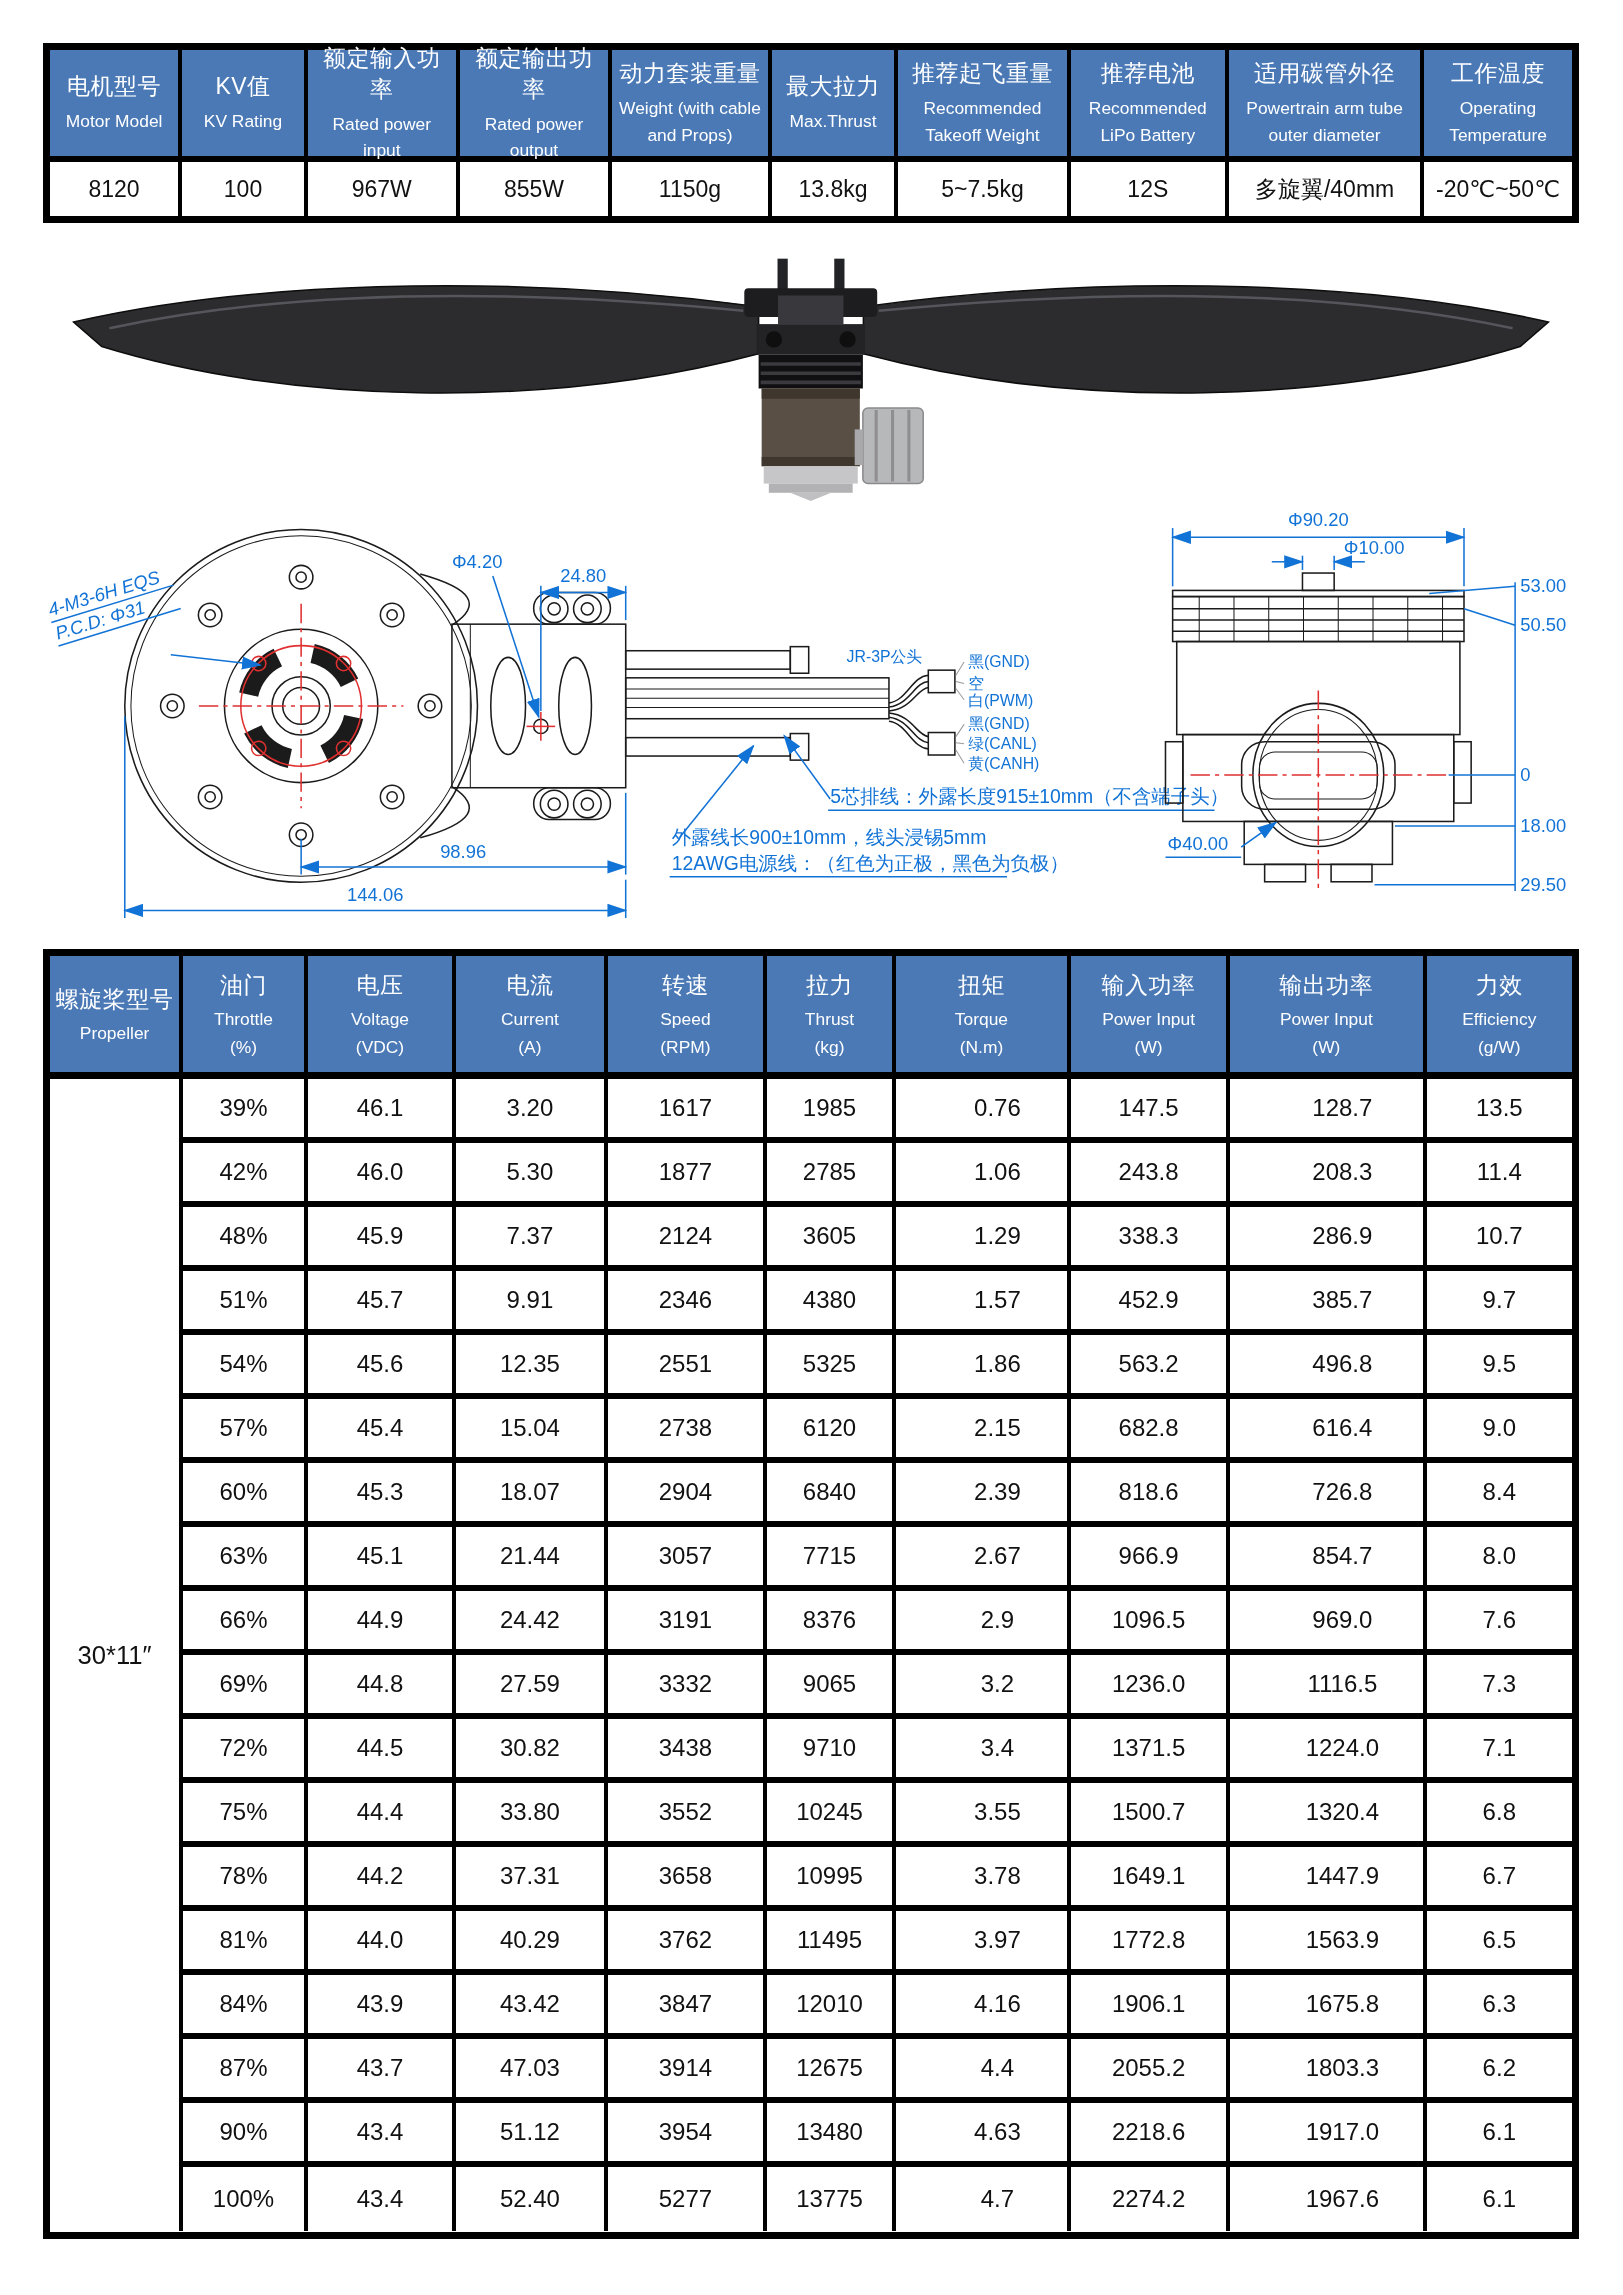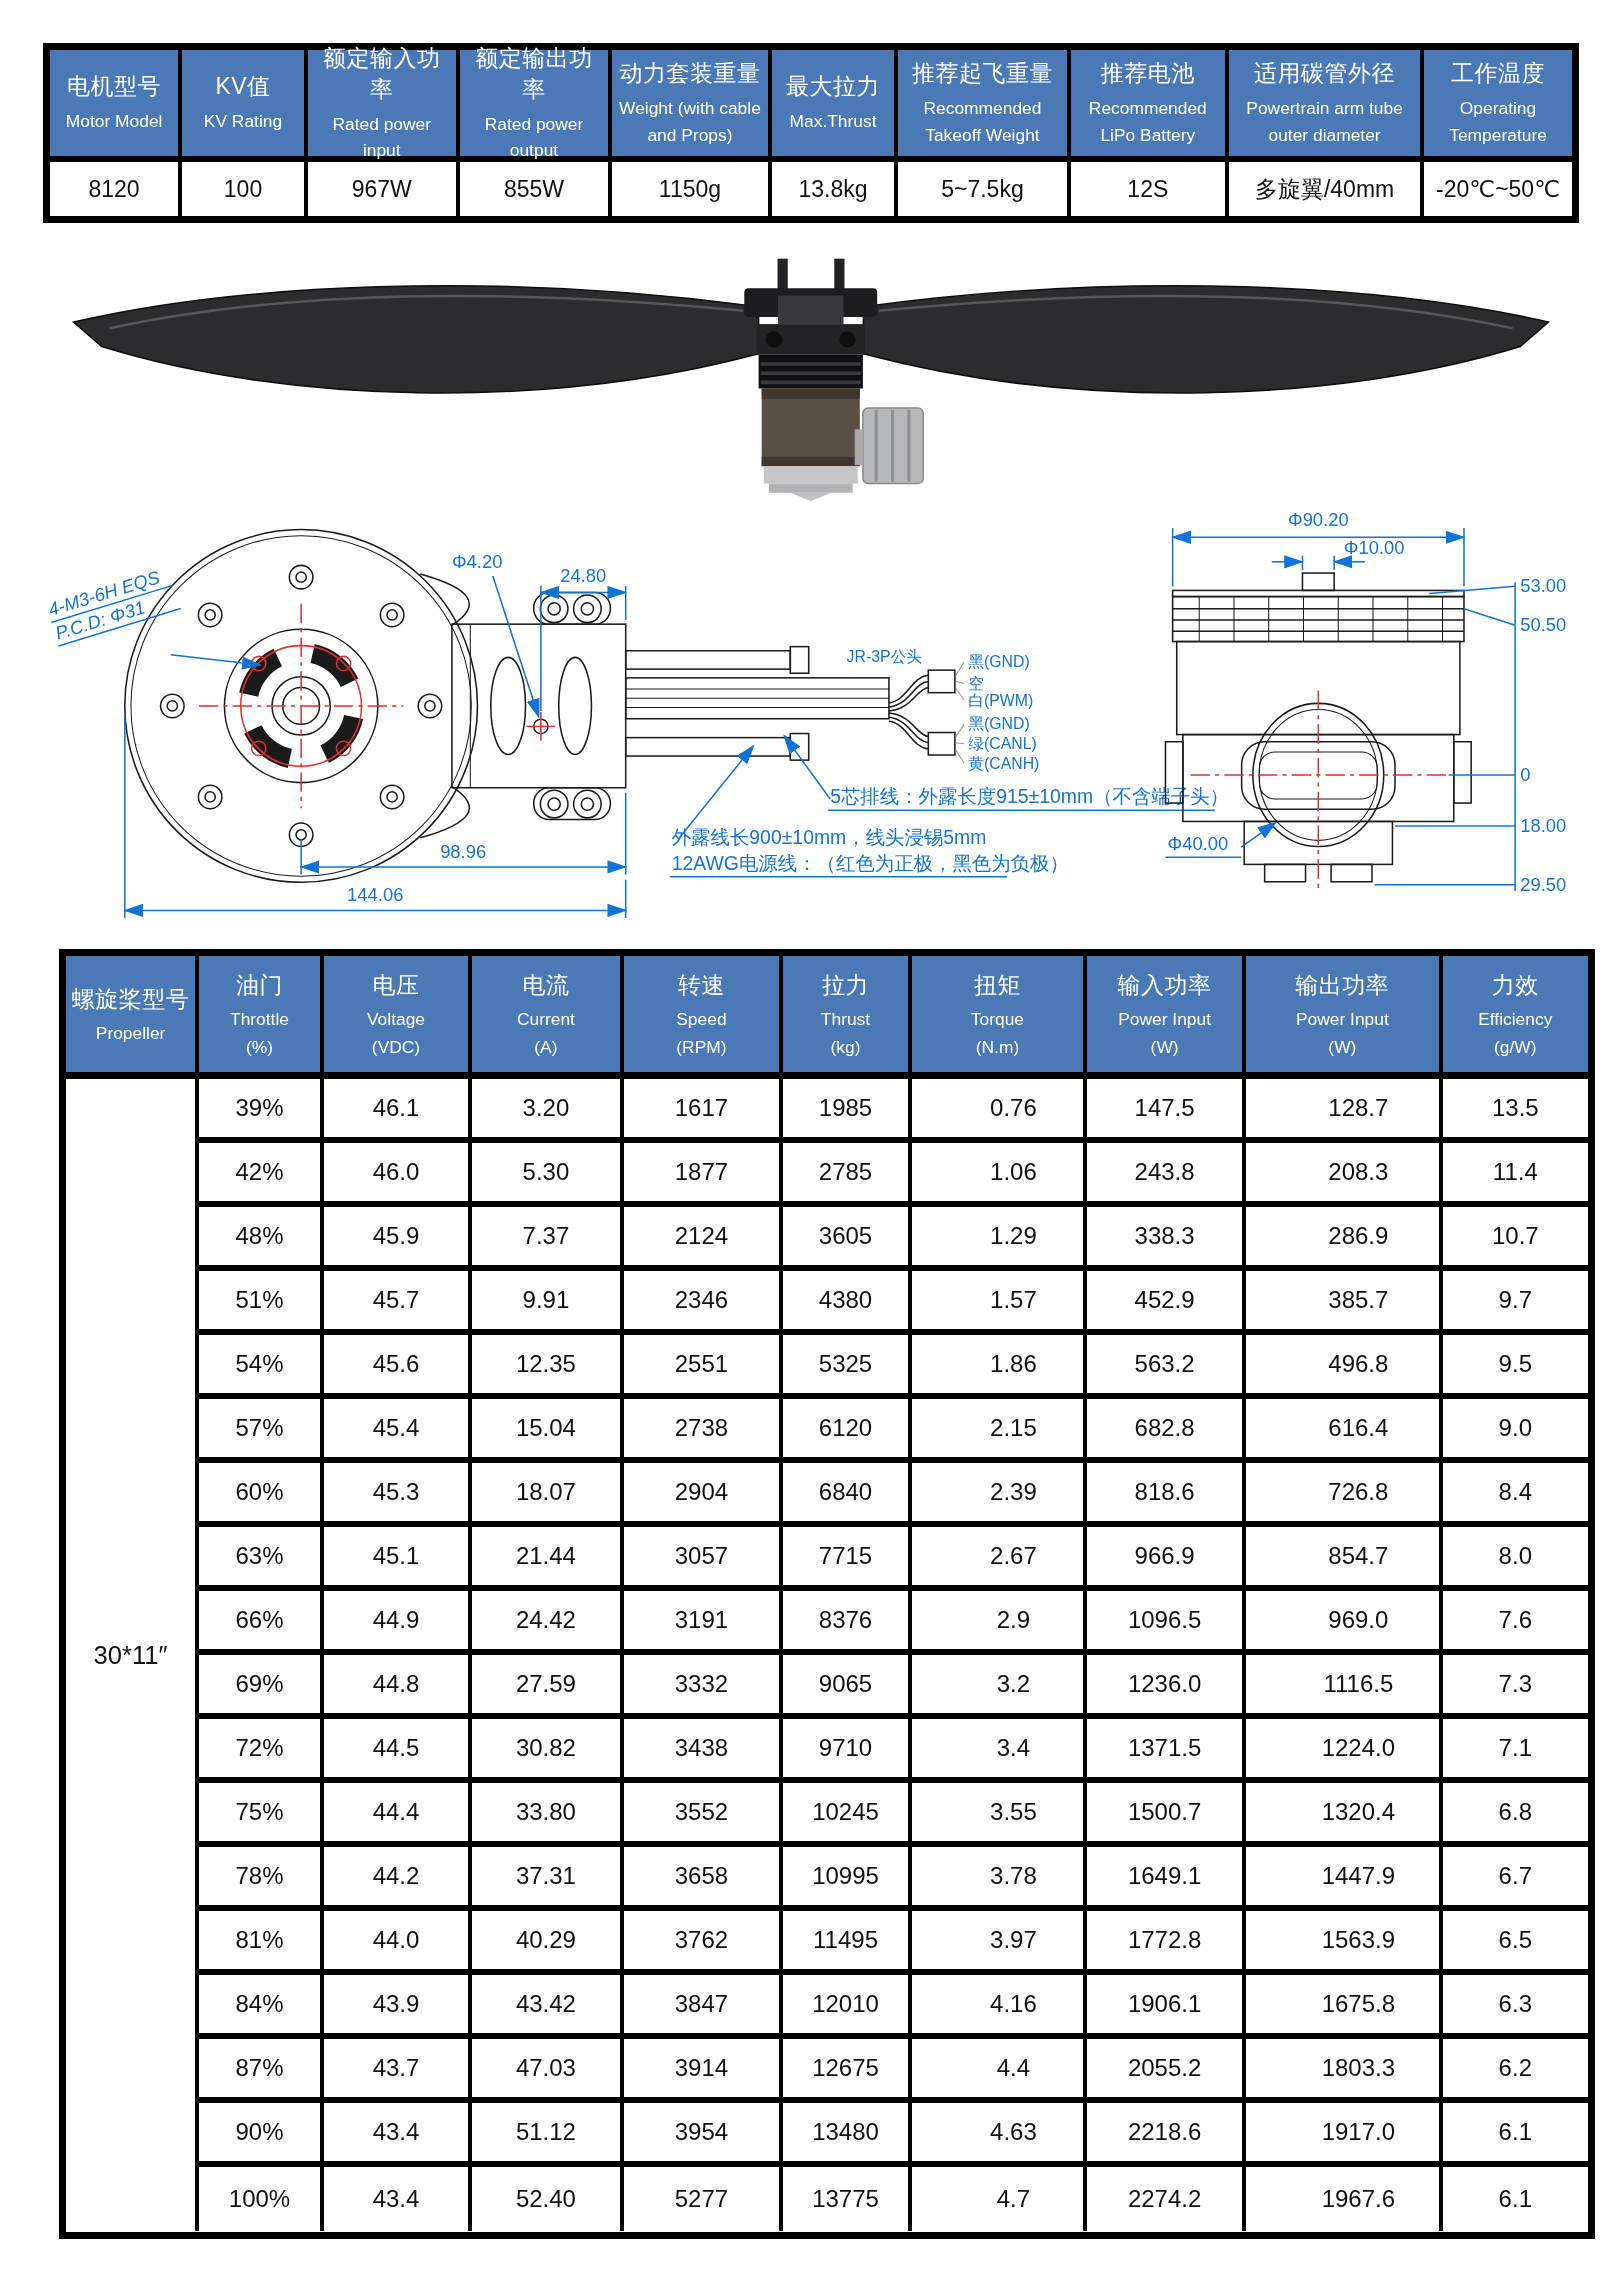--- a/index.html
+++ b/index.html
@@ -14,21 +14,21 @@
   .shc{background:var(--header_blue,#4a79b6);border-right:4.1px solid #000;border-bottom:6.6px solid #000;
        color:#fff;display:flex;flex-direction:column;align-items:center;justify-content:center;
        text-align:center;padding:0 4.1px;box-sizing:border-box;}
   .shc .zh{font-size:23px;letter-spacing:0.5px;margin-bottom:6.1px;}
   .shc .en{font-size:17.4px;line-height:1.5;}
   .sval{border-right:4.1px solid #000;box-sizing:border-box;display:flex;align-items:center;justify-content:center;
         font-size:23px;}
   .shc.last,.sval.last{border-right:0;}
 
   
-  .perf{position:absolute;left:59px;top:949px;width:1536px;height:1290px;box-sizing:border-box;
+  .perf{position:absolute;left:43px;top:949px;width:1536px;height:1290px;box-sizing:border-box;
         display:grid;border:7.2px solid #000;background:#fff;
         grid-template-columns:263fr 246fr 293fr 299fr 315fr 254fr 346fr 314fr 388fr 287fr;
         grid-template-rows:123px repeat(18,64px);}
   .phc{background:var(--header_blue,#4a79b6);border-right:4.1px solid #000;border-bottom:7.2px solid #000;
        color:#fff;display:flex;flex-direction:column;align-items:center;justify-content:center;
        text-align:center;padding:0 3.1px;box-sizing:border-box;}
   .phc .zh{font-size:23px;letter-spacing:0.5px;}
   .phc .en{font-size:17.4px;margin-top:8.2px;}
   .phc .unit{font-size:17.4px;margin-top:7.2px;}
   .phc.last{border-right:0;}

